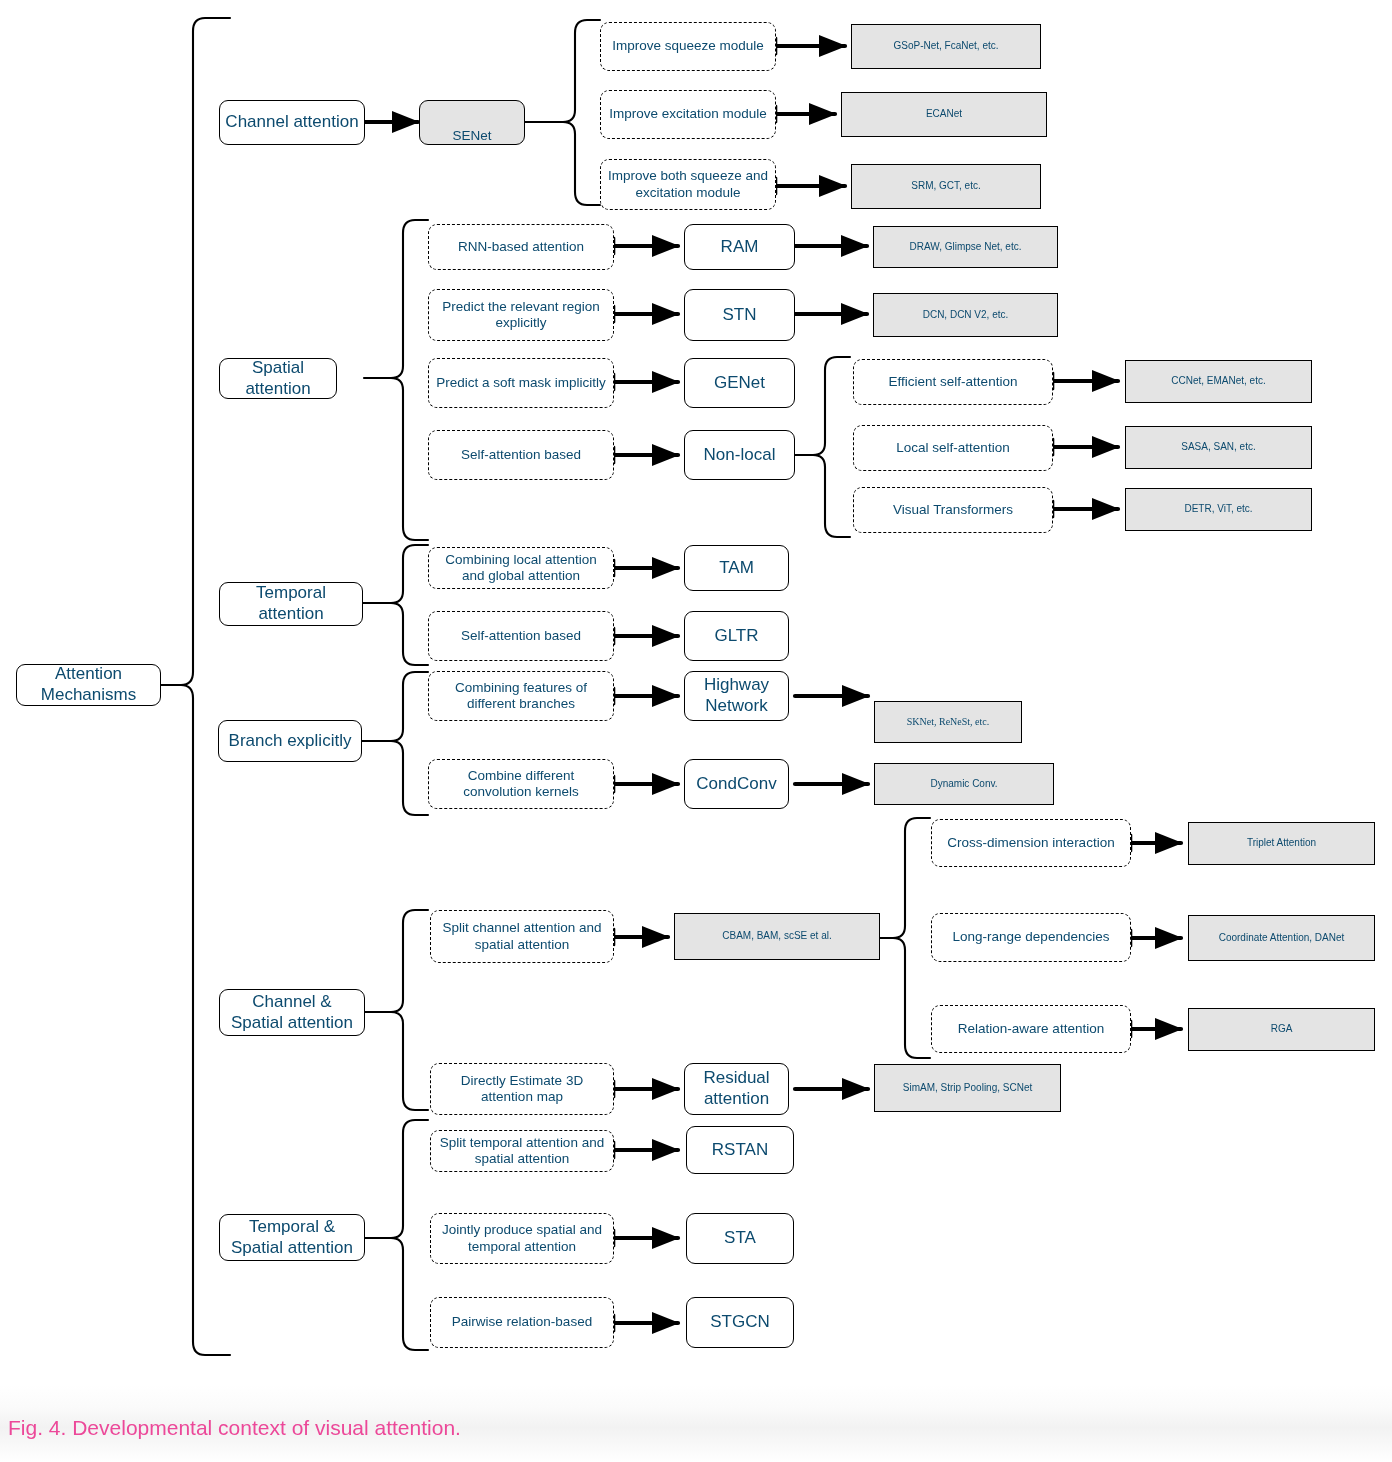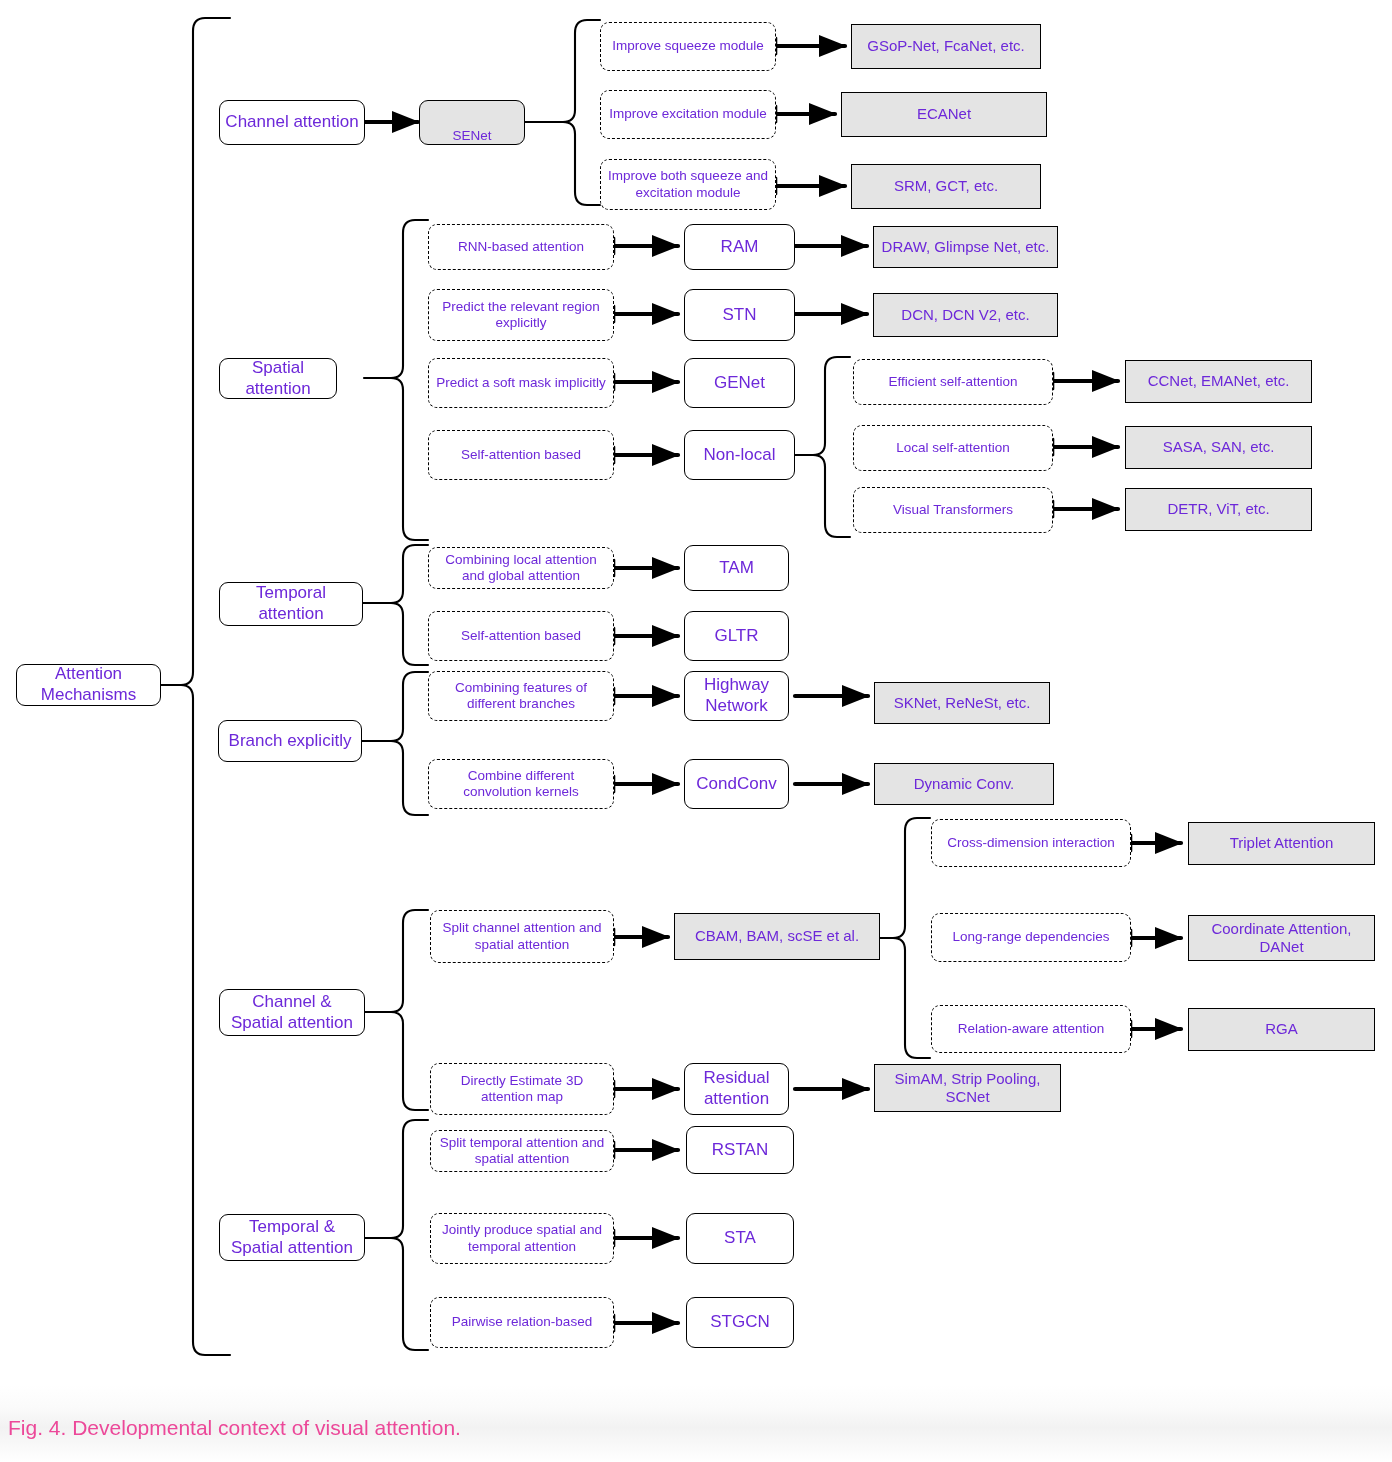--- a/index.html
+++ b/index.html
@@ -1,29 +1,29 @@
 <!DOCTYPE html>
 <html><head>
 <meta charset="utf-8">
 <style>
   html,body{margin:0;padding:0;background:#ffffff;}
   body{font-family:"Liberation Sans",sans-serif;}
   #page{position:relative;width:1392px;height:1462px;background:#fff;overflow:hidden;}
   #diagram{position:absolute;left:0;top:0;width:1392px;height:1385px;}
   #svglayer{position:absolute;left:0;top:0;width:1392px;height:1385px;pointer-events:none;}
   .node{position:absolute;box-sizing:border-box;display:flex;align-items:center;
-        justify-content:center;text-align:center;line-height:1.22;color:#6d28d9;
+        justify-content:center;text-align:center;line-height:1.22;color:#0c4a6e;
         font-family:"Liberation Sans",sans-serif;}
   .node span{display:block;width:100%;padding:0 4px;}
   
   .n-round{border:1.8px solid #000;border-radius:9px;background:#fff;font-size:17px;}
   
   .n-dash{border:1.8px dashed #000;border-radius:9px;background:#fff;font-size:13.5px;}
   
-  .n-gray{border:1.8px solid #000;border-radius:0;background:#e4e4e4;font-size:15px;}
+  .n-gray{border:1.8px solid #000;border-radius:0;background:#e4e4e4;font-size:10px;}
   
   .n-grayround{border:1.8px solid #000;border-radius:9px;background:#e4e4e4;font-size:13.5px;}
   
   .n-overflow{overflow:visible;}
   .n-overflow span{white-space:normal;}
   #caption{position:absolute;left:0;top:1385px;width:1392px;height:77px;
            background:linear-gradient(to bottom,#ffffff 0%,#fbfbfb 28%,#f2f2f2 55%,#ffffff 100%);}
   #caption-text{position:absolute;left:8px;top:1416px;font-size:21px;color:#ec4899;
                 font-family:"Liberation Sans",sans-serif;white-space:nowrap;}
 </style>
@@ -250,21 +250,21 @@
     <div class="node n-round" style="left:684px;top:611px;width:105px;height:50px;">
       <span>GLTR</span>
     </div>
 
     <div class="node n-dash" style="left:428px;top:671px;width:186px;height:50px;">
       <span>Combining features of different branches</span>
     </div>
     <div class="node n-round" style="left:684px;top:671px;width:105px;height:50px;">
       <span>Highway Network</span>
     </div>
-    <div class="node n-gray" style="left:874px;top:682px;width:176px;height:42px;">
+    <div class="node n-gray" style="left:874px;top:701px;width:148px;height:42px;font-family:Liberation Serif, serif;">
       <span>SKNet, ReNeSt,  etc.</span>
     </div>
 
     <div class="node n-dash" style="left:428px;top:759px;width:186px;height:50px;">
       <span>Combine different convolution kernels</span>
     </div>
     <div class="node n-round" style="left:684px;top:759px;width:105px;height:50px;">
       <span>CondConv</span>
     </div>
     <div class="node n-gray" style="left:874px;top:763px;width:180px;height:42px;">

